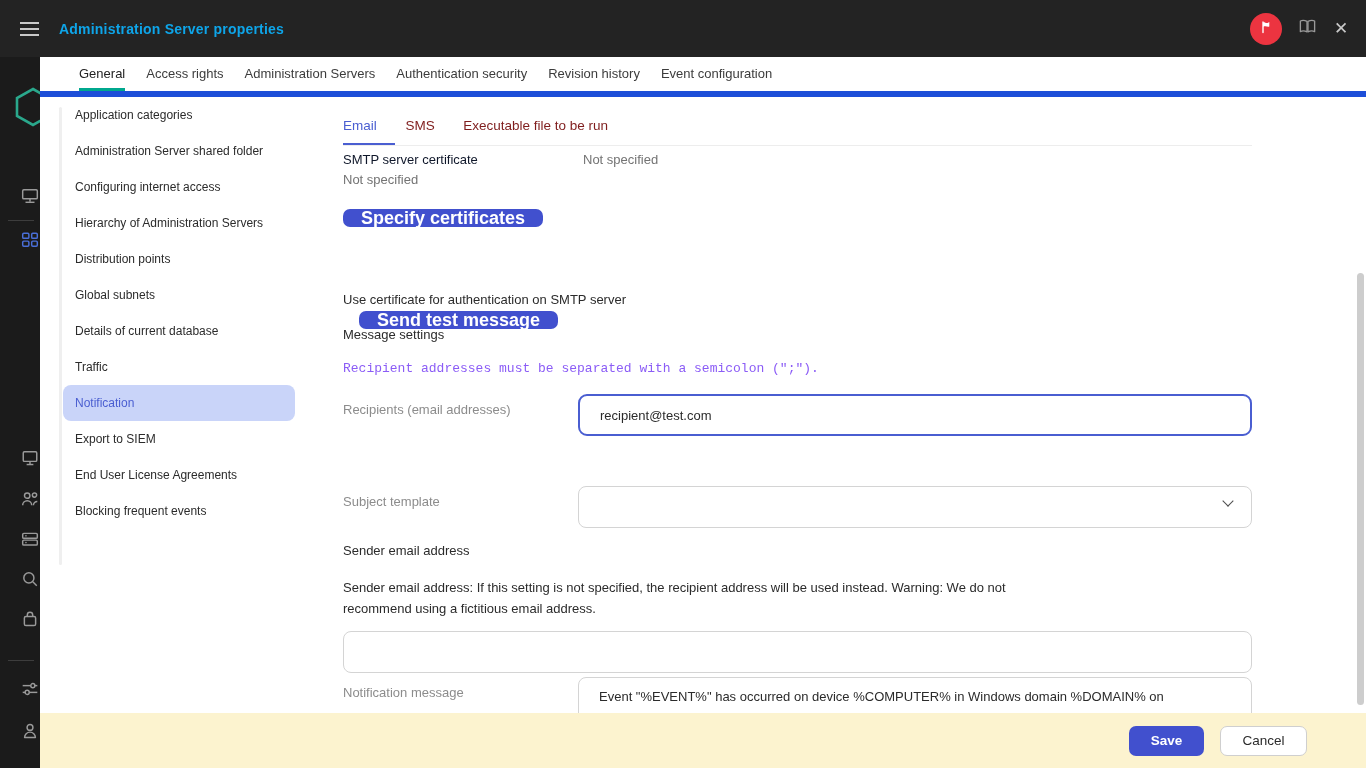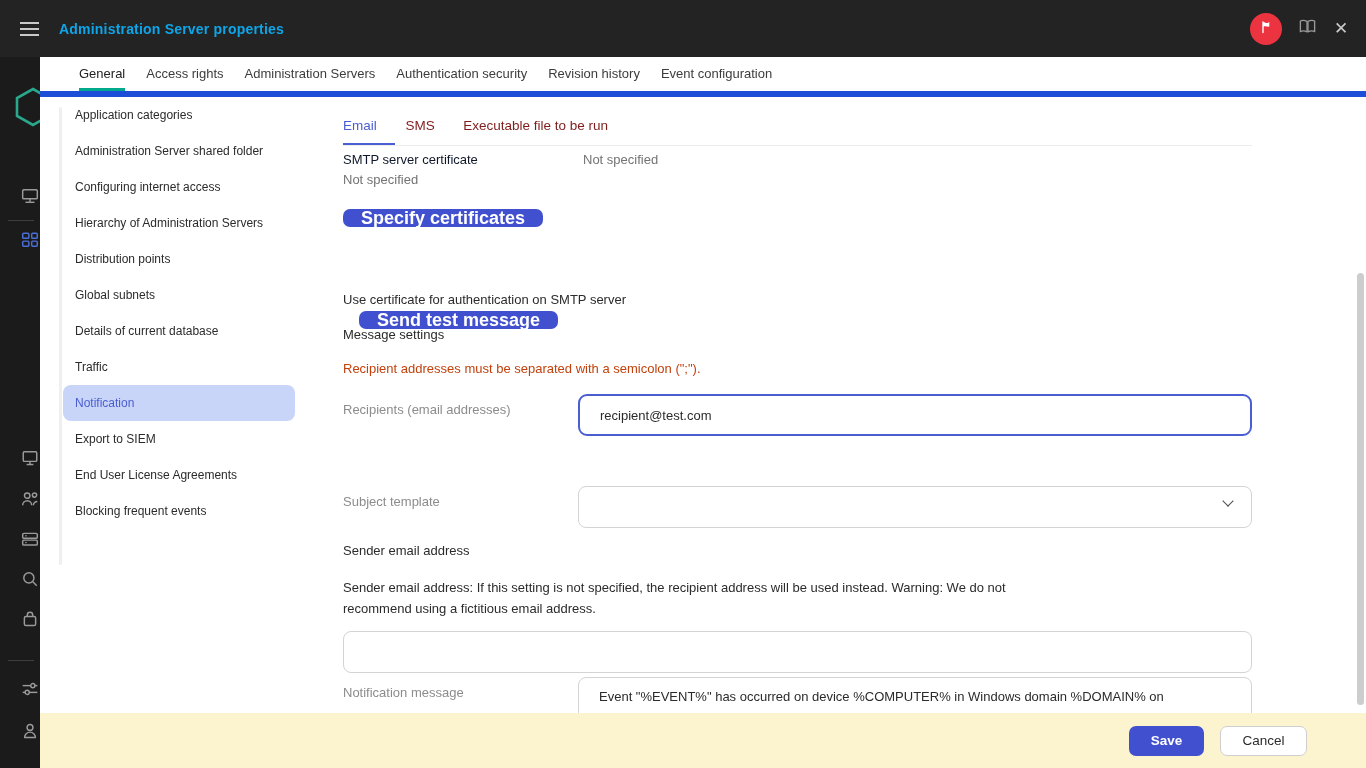--- a/index.html
+++ b/index.html
@@ -49,21 +49,21 @@
   .cert-label { width:240px; color:#0f172a; }
   .cert-value { color:#737373; }
 
   .btn-primary { display:inline-flex; align-items:center; justify-content:center; background:#4150ce; color:#fff; font-family:"Liberation Sans",sans-serif; font-size:18px; font-weight:700; border:none; border-radius:7px; height:18px; padding:0 18px; cursor:pointer; }
   .btn-specify { position:absolute; top:112px; left:0; }
   .use-cert { position:absolute; top:195px; left:0; }
   .btn-send { position:absolute; top:214px; left:16px; }
 
   .section-heading { position:absolute; left:0; font-size:13px; color:#2b2b2b; font-weight:400; }
   .heading-msg { top:230px; }
-  .hint { position:absolute; top:264px; left:0; color:#c2410c; }
+  .hint { position:absolute; top:264px; left:0; color:#8b5cf6;font-family:Liberation Mono, monospace; }
   .heading-sender { top:446px; }
   .sender-desc { position:absolute; top:480px; left:0; width:718px; line-height:21px; }
 
   .field-row { position:absolute; left:0; display:flex; }
   .row-recipients { top:297px; } .row-subject { top:343px; } .row-template { top:389px; } .row-notif { top:580px; }
   .field-label { width:235px; padding-top:8px; font-size:13px; color:#8c8c8c; }
   .field-input { width:674px; height:42px; border:1px solid #d4d4d4; border-radius:8px; padding:0 20px; font-family:"Liberation Sans",sans-serif; font-size:13px; color:#2b2b2b; outline:none; background:#fff; }
   .field-input.focused { border:2px solid #4a5ed1; border-radius:9px; }
   .select-wrap { position:relative; width:674px; }
   .select-wrap .field-input { width:674px; }

